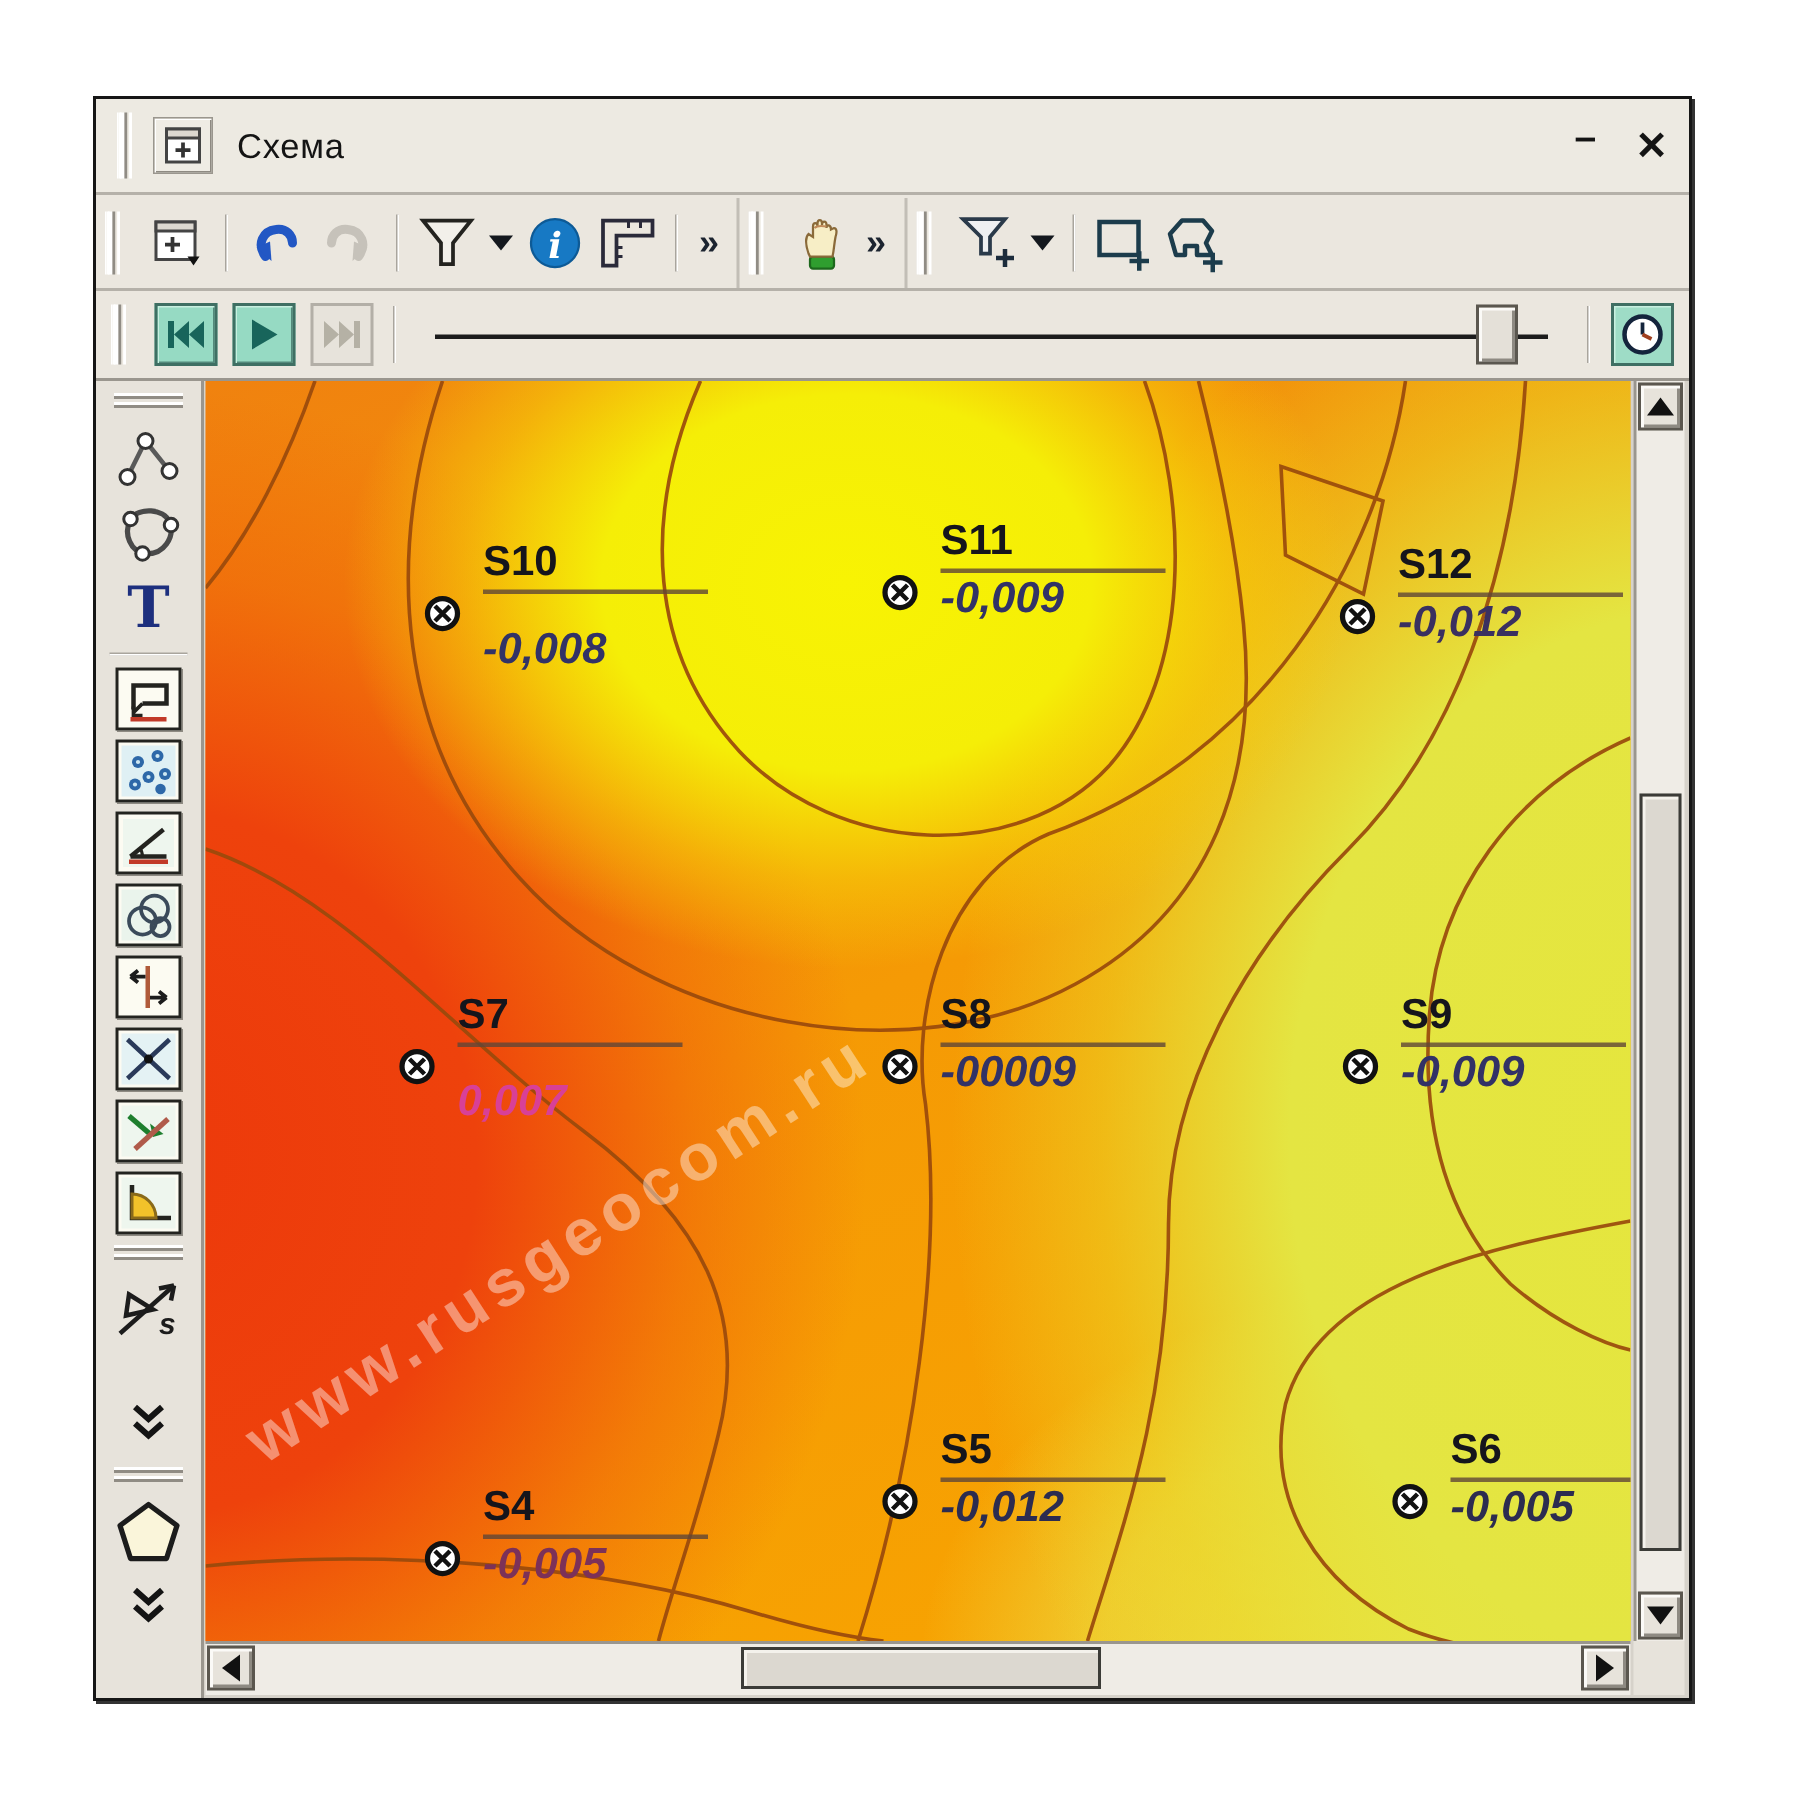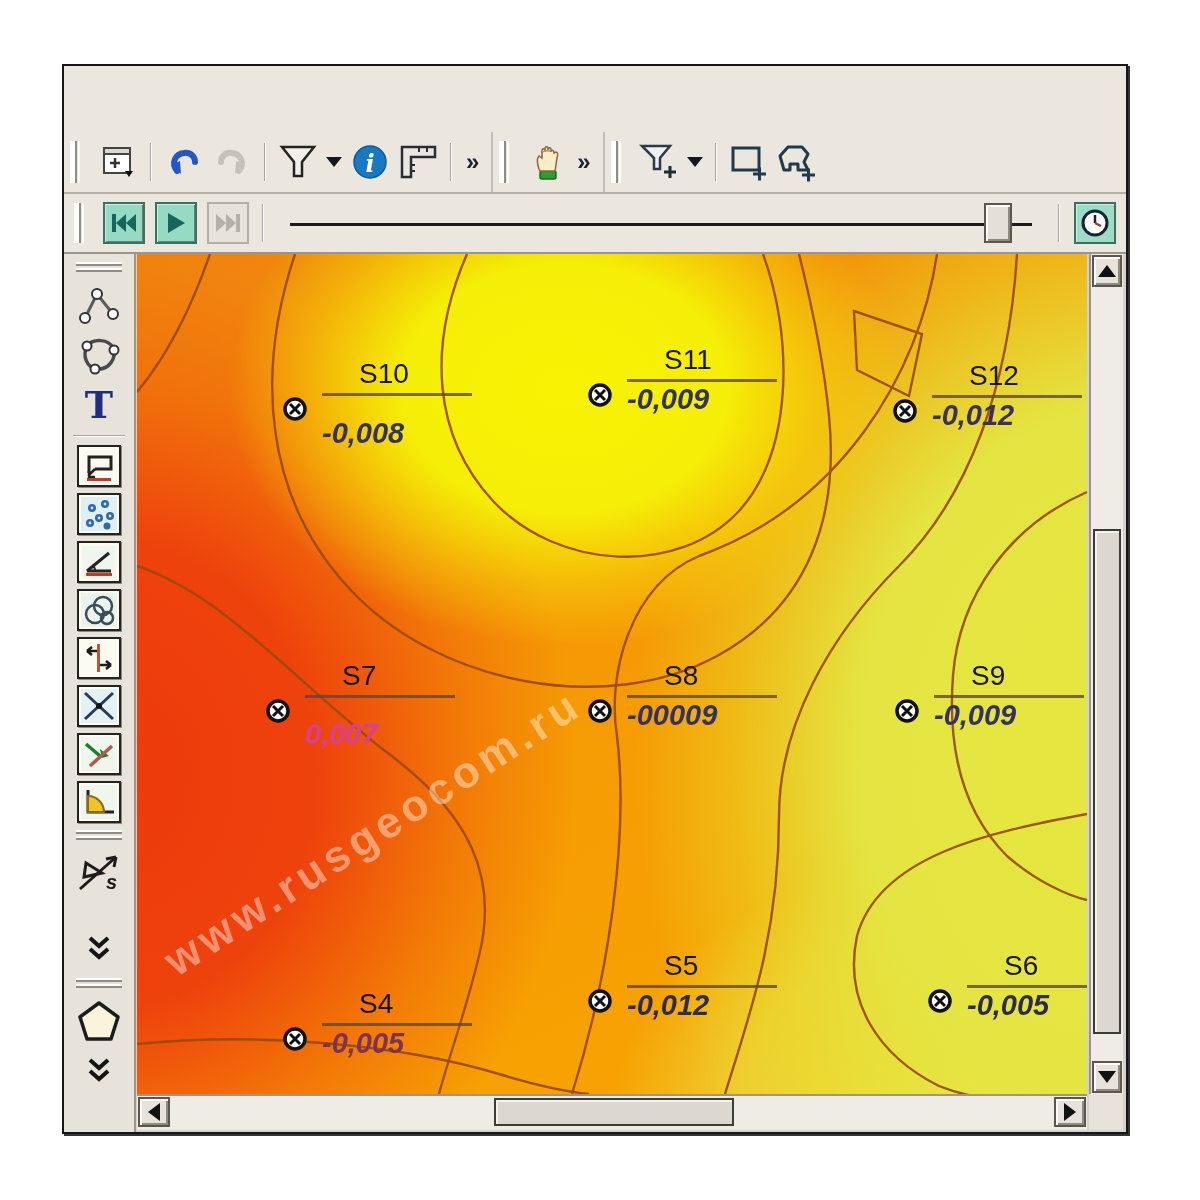--- a/index.html
+++ b/index.html
@@ -60,21 +60,21 @@
       radial-gradient(ellipse 430px 330px at 45% 16%, #f8f303 0%, #f5ee07 38%, rgba(246,210,8,.55) 60%, rgba(246,185,10,0) 78%),
       radial-gradient(ellipse 520px 560px at -4% 62%, #ed390b 0%, #ee420c 42%, rgba(240,95,10,.55) 70%, rgba(242,125,12,0) 92%),
       radial-gradient(ellipse 500px 640px at 105% 60%, #e5e63d 0%, #e4e542 55%, rgba(233,222,42,.45) 80%, rgba(240,190,20,0) 100%),
       radial-gradient(ellipse 430px 300px at 90% 102%, #e9ea50 0%, rgba(234,235,82,.55) 60%, rgba(240,200,30,0) 88%),
       linear-gradient(155deg,#f0820f 0%,#f59a05 48%,#f8a600 100%);}
   .contours{position:absolute;left:0;top:0;}
   .watermark{position:absolute;left:18px;top:690px;transform:rotate(-33deg);transform-origin:left top;
     font-size:44px;font-weight:bold;letter-spacing:5px;color:rgba(255,255,255,.42);white-space:nowrap;}
   .point{position:absolute;width:26px;height:26px;}
   .plabel{position:absolute;left:40px;top:-37px;width:170px;}
-  .pname{font-size:28px;font-weight:normal;color:#15151c;line-height:1.1;margin-left:37px;}
+  .pname{font-size:28px;font-weight:bold;color:#15151c;line-height:1.1;}
   .pline{width:150px;height:3px;background:rgba(95,70,55,.8);margin:3px 0 1px 0;}
   .pvalue{font-size:29px;font-style:italic;font-weight:bold;color:#323266;line-height:1.15;}
   
   .vscroll{position:absolute;right:3px;top:0;width:34px;height:840px;background:#efece6;
     border-left:2px solid #9a968e;}
   .hscroll{position:absolute;left:73px;top:840px;width:950px;height:36px;background:#efece6;
     border-top:2px solid #9a968e;}
   .sb-btn{position:absolute;background:#e7e3db;border:2px solid #5b574f;
     box-shadow:inset 2px 2px 0 #fbfaf7, inset -2px -2px 0 #8e8a82;
     display:flex;align-items:center;justify-content:center;}
@@ -91,20 +91,34 @@
     border:2px solid #3b3b37;box-shadow:inset 2px 2px 0 #f4f2ec;}
   .h-thumb{position:absolute;left:357px;top:2px;width:240px;height:28px;background:#dcd8d0;
     border:2px solid #3b3b37;box-shadow:inset 2px 2px 0 #f4f2ec;}
   .corner{position:absolute;right:3px;top:840px;width:34px;height:36px;background:#e7e3db;}
 </style>
 </head>
 <body>
 
 <div class="window">
 
+  <div class="titlebar">
+    <div class="grip-v"></div>
+    <div class="title-icon">
+      <svg width="26" height="26" viewBox="0 0 26 26">
+          <rect x="2" y="2" width="22" height="22" fill="#fff" stroke="#444" stroke-width="2"></rect>
+          <rect x="2" y="2" width="22" height="6" fill="#dcd8d0" stroke="#444" stroke-width="2"></rect>
+          <path d="M13 11 V21 M8 16 H18" stroke="#333" stroke-width="2.5"></path>
+        </svg>
+    </div>
+    <div class="title-text">Схема</div>
+    <div class="title-spacer"></div>
+    <div class="win-btn minimize">–</div>
+    <div class="win-btn">✕</div>
+  </div>
 
   <div class="toolbar-row">
     <div class="tb-group">
       <div class="grip-v"></div>
       <div class="tb-btn">
         <svg width="34" height="34" viewBox="0 0 34 34">
             <rect x="3" y="3" width="26" height="25" fill="#fff" stroke="#444" stroke-width="2"></rect>
             <rect x="3" y="3" width="26" height="6" fill="#dcd8d0" stroke="#444" stroke-width="2"></rect>
             <path d="M14 13 V23 M9 18 H19" stroke="#333" stroke-width="2.5"></path>
             <path d="M24 26 l8 0 -4 6 z" fill="#111"></path>

